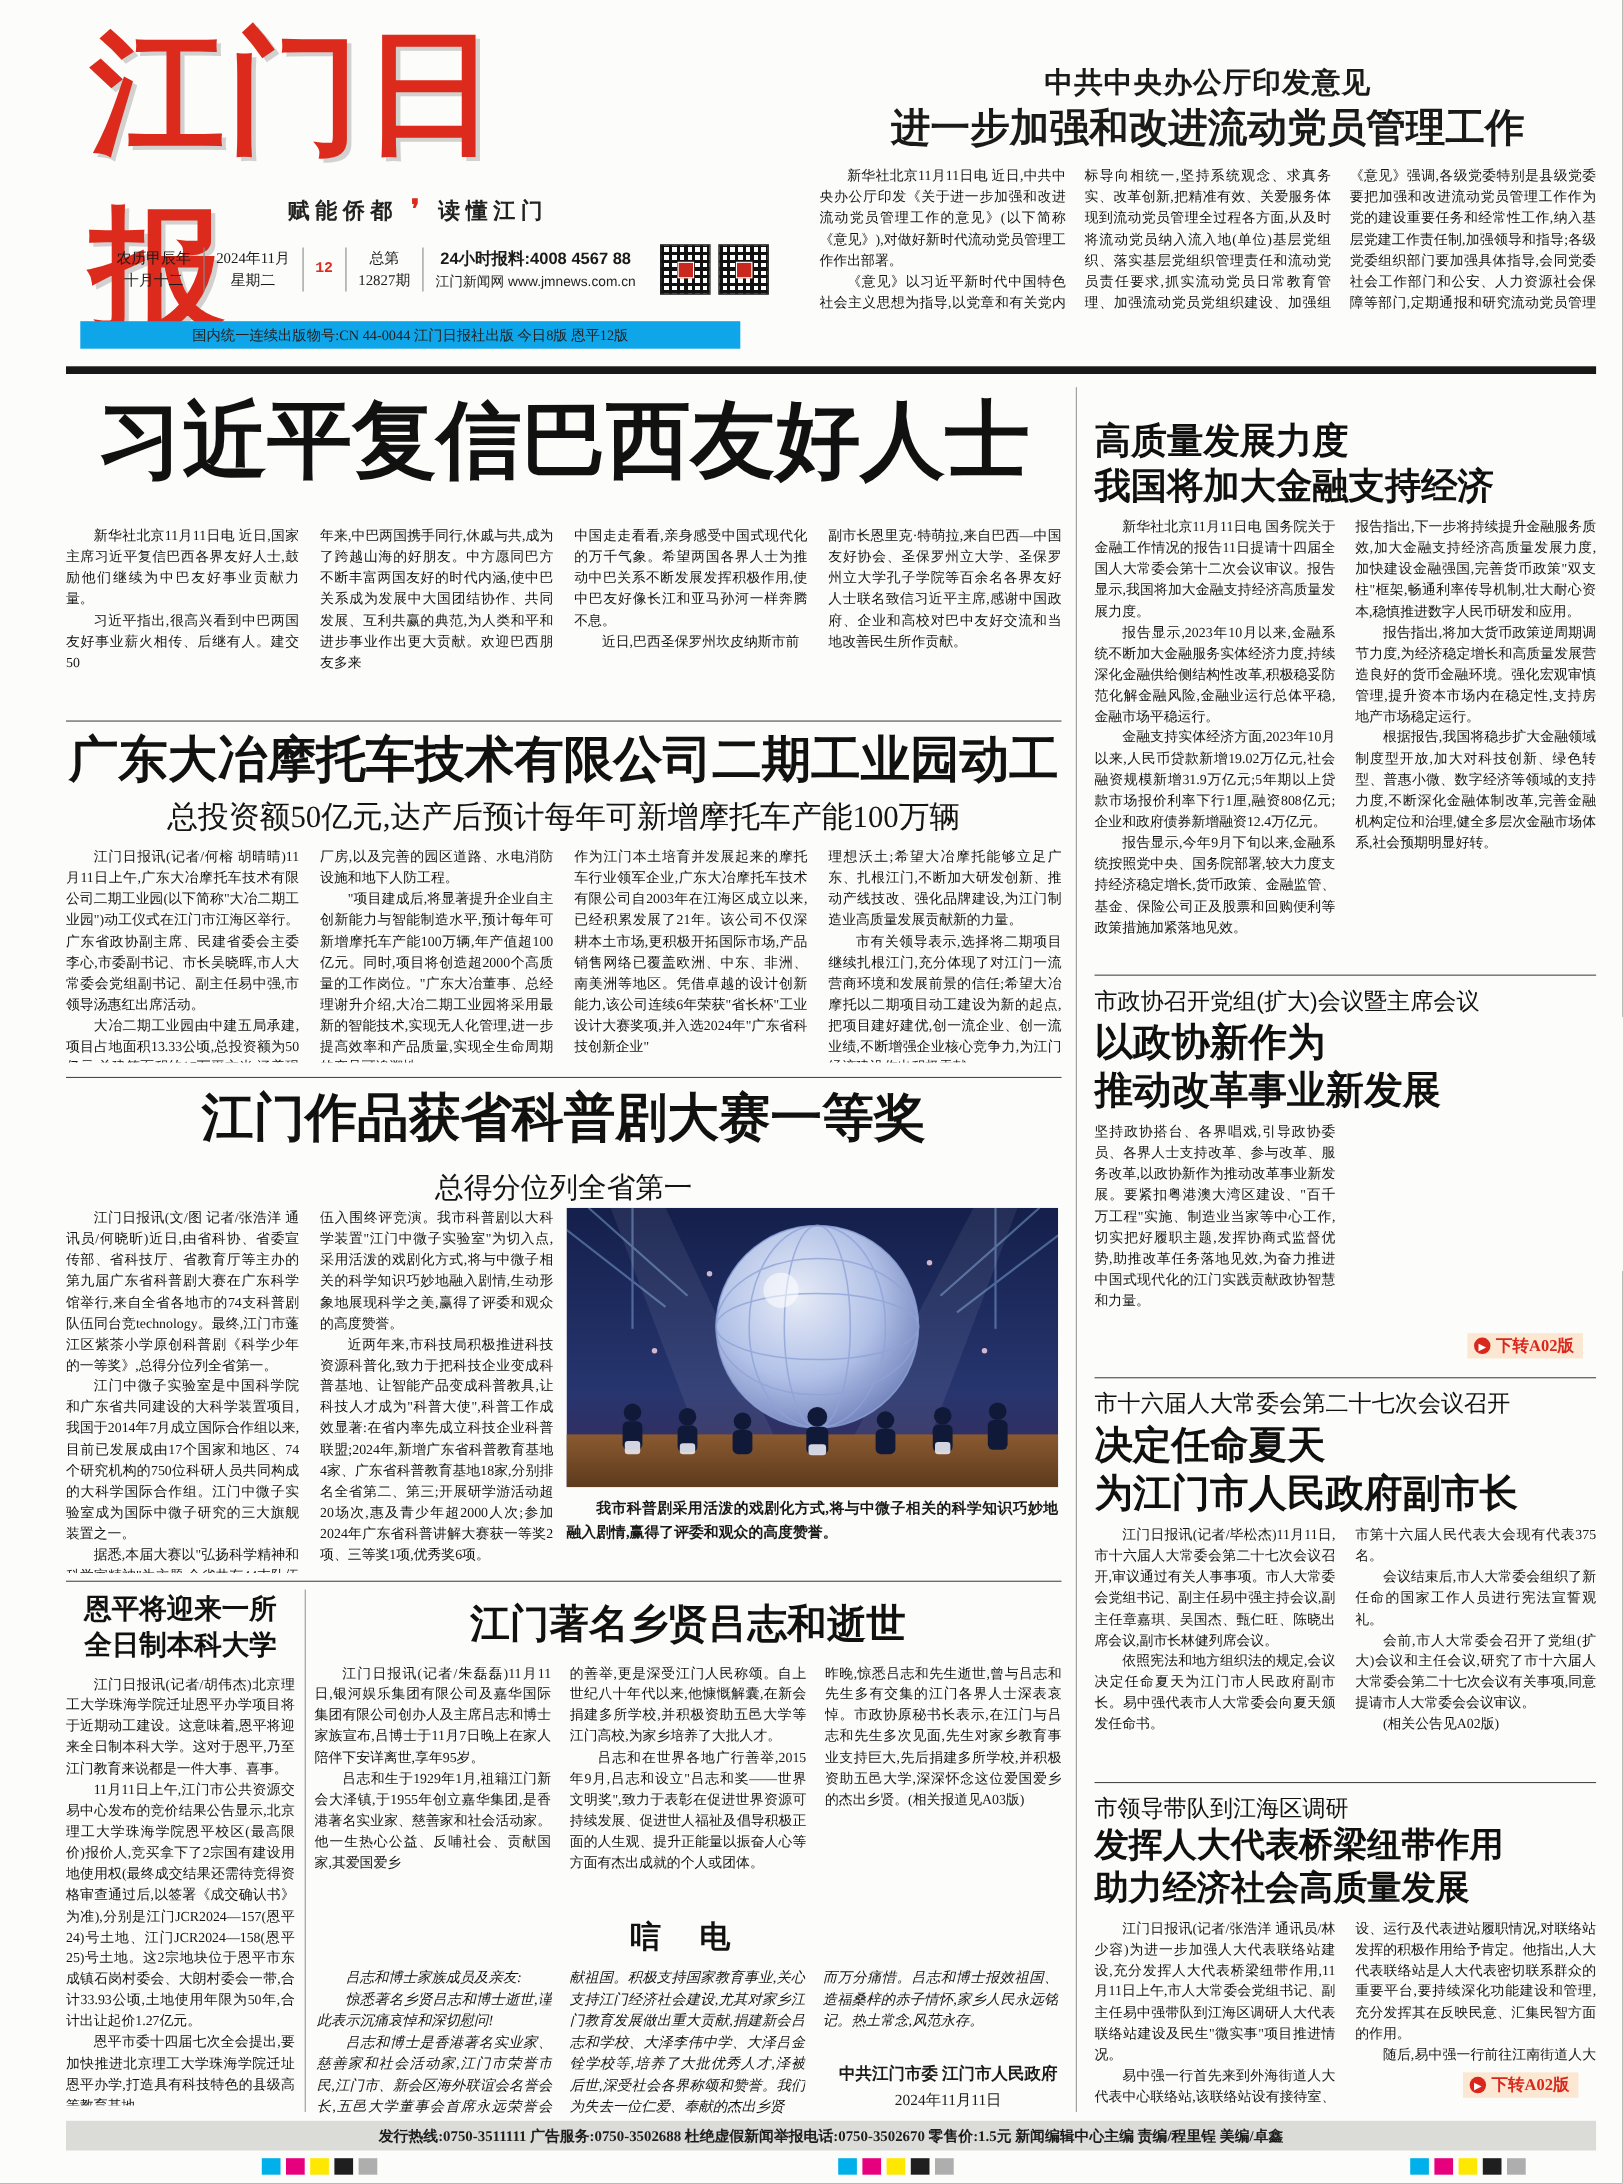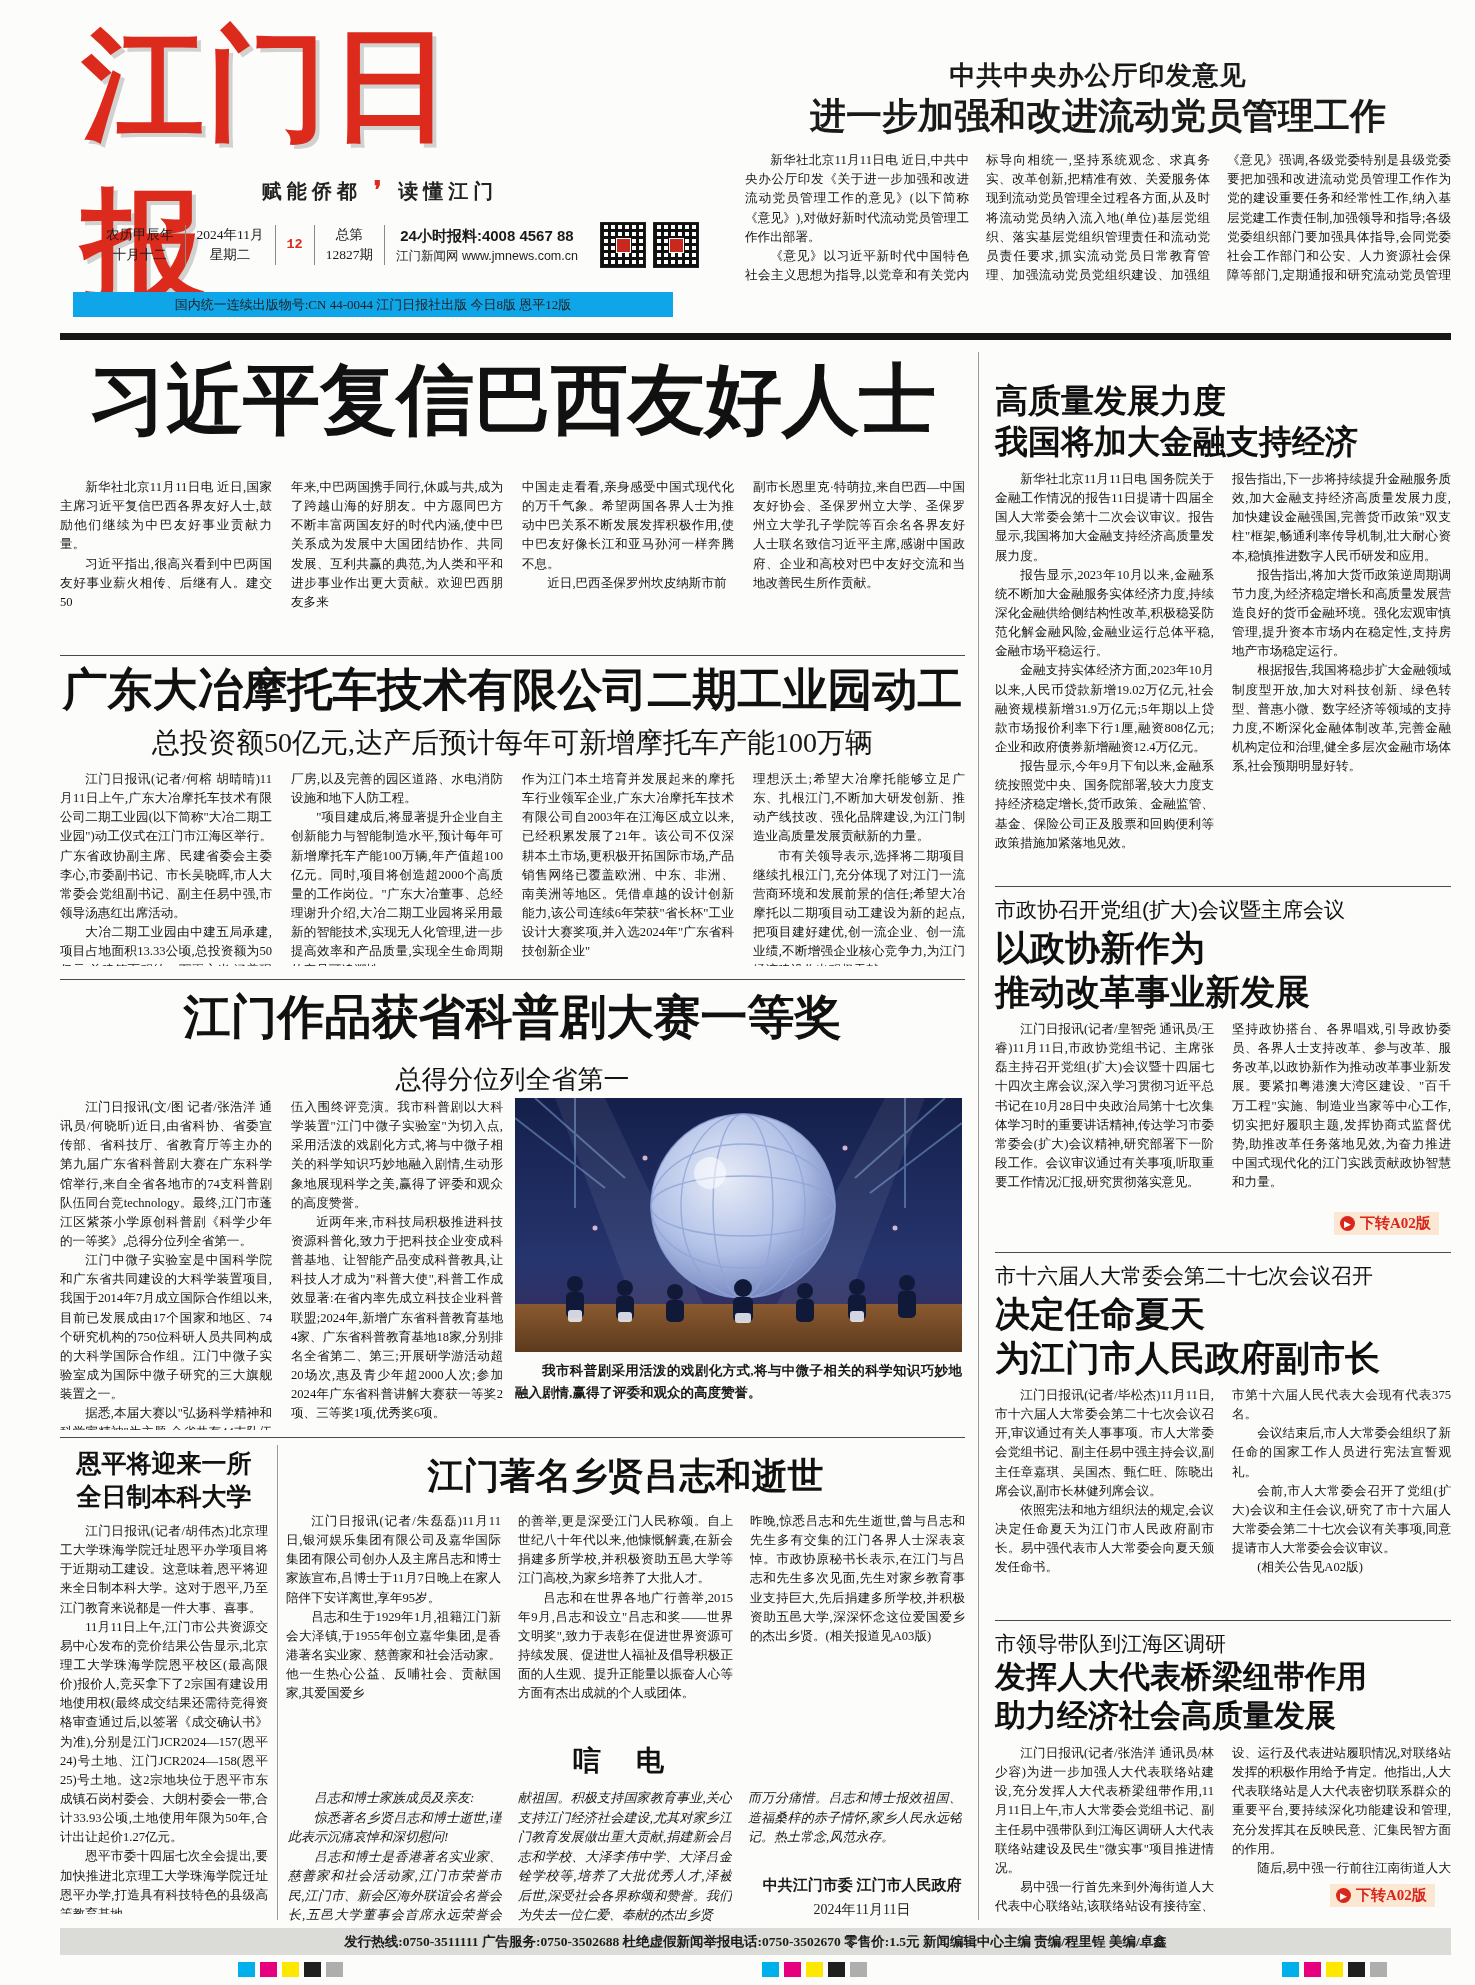--- a/index.html
+++ b/index.html
@@ -337,23 +337,20 @@
   </div>
 
   <div class="abs hr" style="left:995px;top:886px;width:456px;"></div>
 
   <div class="abs kicker" style="left:995px;top:896px;width:456px;">市政协召开党组(扩大)会议暨主席会议</div>
   <div class="abs hl-hei" style="left:995px;top:926px;width:456px;font-size:35px;">
     <div>以政协新作为</div>
     <div>推动改革事业新发展</div>
   </div>
   <div class="abs cols" style="left:995px;top:1020px;width:456px;gap:18px;">
-    <div class="col" style="width:219px;height:216px;">
-        <p>江门日报讯(记者/皇智尧 通讯员/王睿)11月11日,市政协党组书记、主席张磊主持召开党组(扩大)会议暨十四届七十四次主席会议,深入学习贯彻习近平总书记在10月28日中央政治局第十七次集体学习时的重要讲话精神,传达学习市委常委会(扩大)会议精神,研究部署下一阶段工作。会议审议通过有关事项,听取重要工作情况汇报,研究贯彻落实意见。</p>
-      </div>
     <div class="col cont" style="width:219px;height:192px;">
         <p>坚持政协搭台、各界唱戏,引导政协委员、各界人士支持改革、参与改革、服务改革,以政协新作为推动改革事业新发展。要紧扣粤港澳大湾区建设、"百千万工程"实施、制造业当家等中心工作,切实把好履职主题,发挥协商式监督优势,助推改革任务落地见效,为奋力推进中国式现代化的江门实践贡献政协智慧和力量。</p>
       </div>
   </div>
   <div class="abs jump" style="left:1334px;top:1212px;">
     <span class="tri">▶</span>
     <span class="jl">下转A02版</span>
   </div>
 
   <div class="abs hr" style="left:995px;top:1252px;width:456px;"></div>

